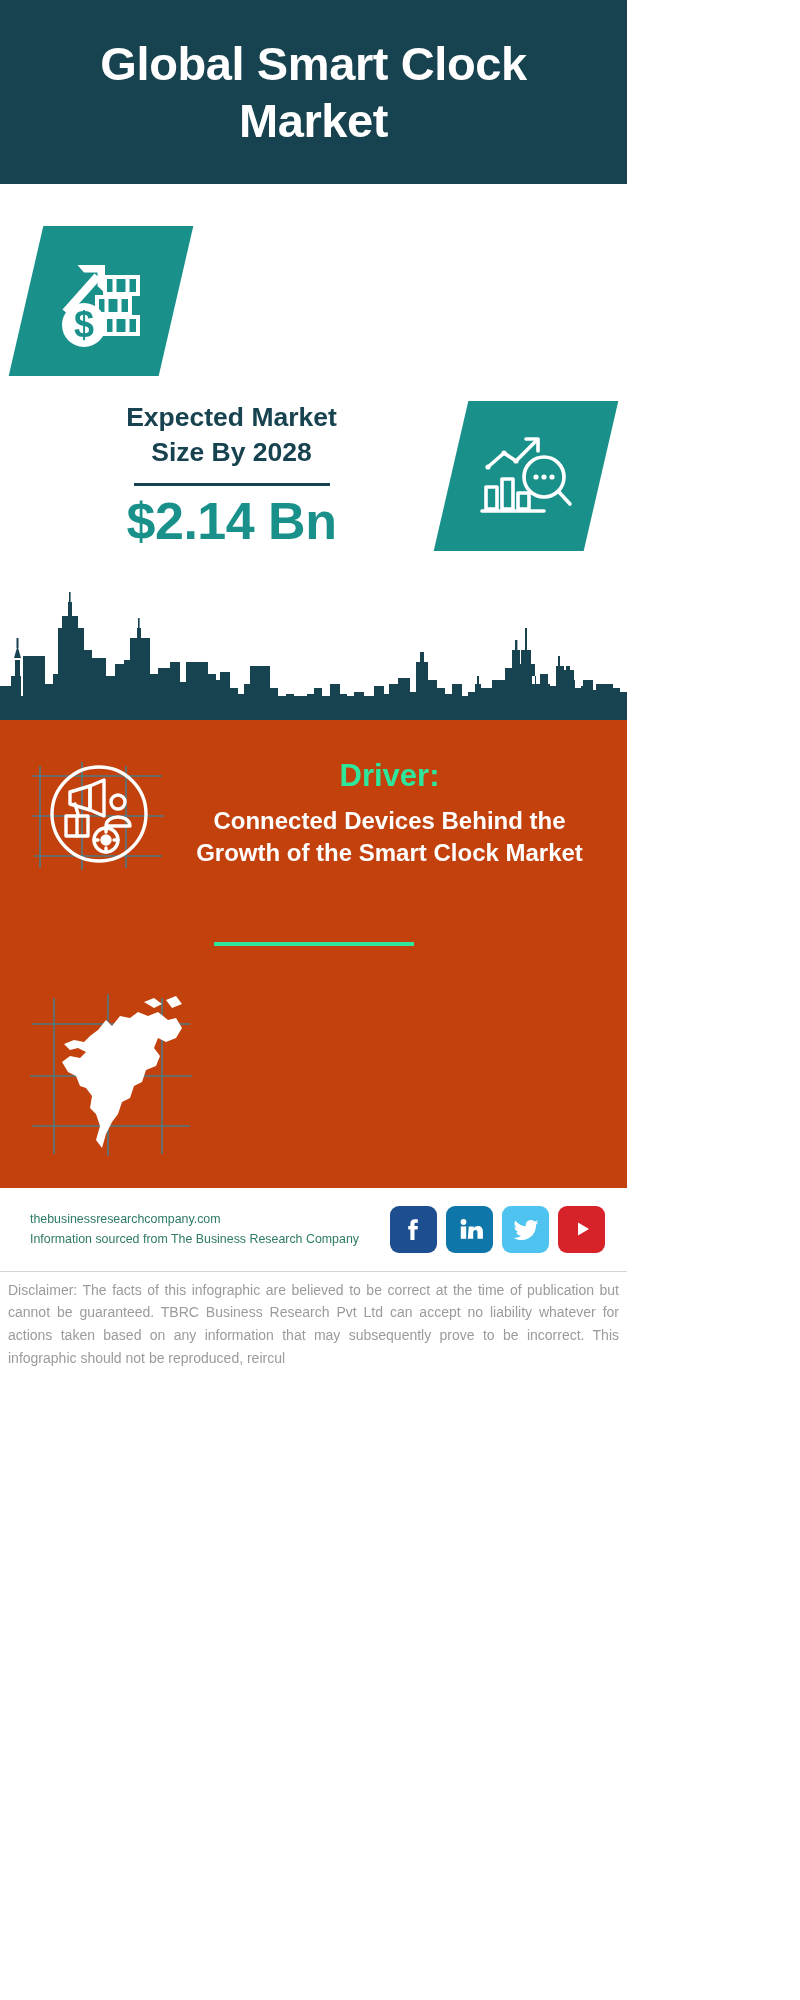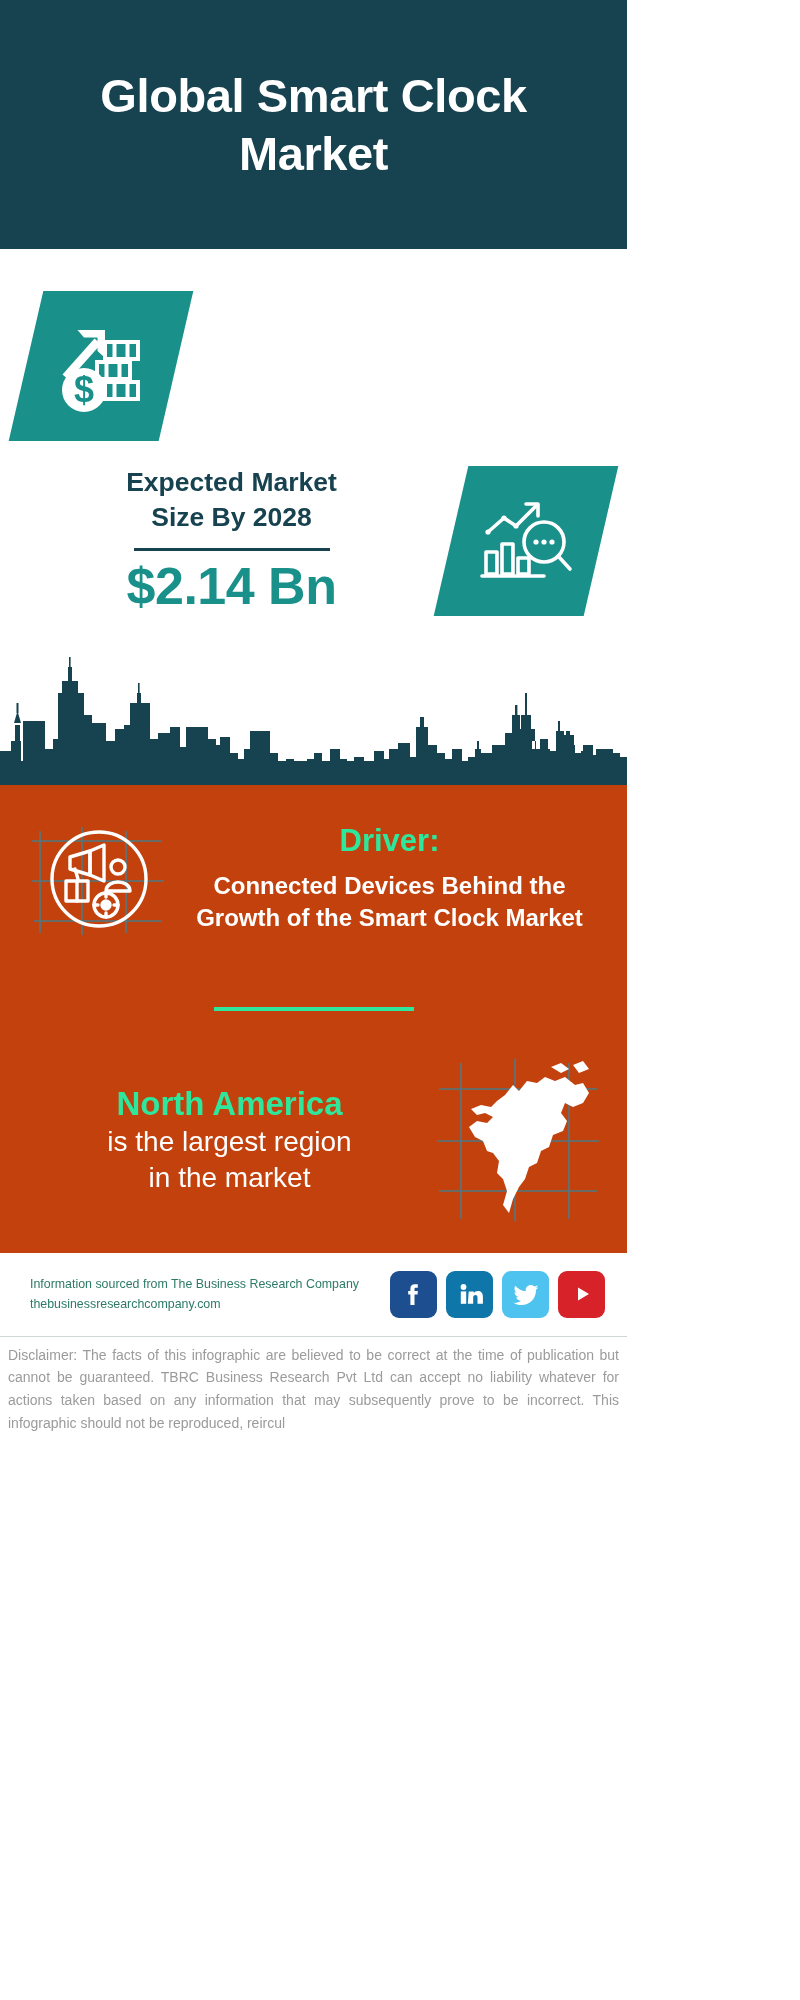--- a/index.html
+++ b/index.html
@@ -13,21 +13,21 @@
     position:relative;
     width:627px;
     height:2000px;
     background:#ffffff;
     overflow:hidden;
   }
 
   
   .header{
     background:#17424f;
-    height:249px;
+    height:184px;
     display:flex;
     align-items:center;
     justify-content:center;
     box-sizing:border-box;
     padding:0 34px;
   }
   .header-title{
     color:#ffffff;
     font-size:47px;
     font-weight:bold;
@@ -400,47 +400,42 @@
       </div>
       <div class="driver-text">
         <div class="driver-heading">Driver:</div>
         <div class="driver-body">Connected Devices Behind the Growth of the Smart Clock Market</div>
       </div>
     </div>
 
     <div class="divider"></div>
 
     <div class="region-row">
-      <div class="region-text">
-        <div class="region-name">North America</div>
-        <div class="region-sub">is the largest region
-in the market</div>
-      </div>
       <div class="region-map">
         <svg width="168" height="170" viewBox="0 0 168 170" aria-hidden="true">
           <g stroke="#4e7a85" stroke-width="1.6">
             <line x1="28" y1="8" x2="28" y2="164"></line>
             <line x1="82" y1="4" x2="82" y2="166"></line>
             <line x1="136" y1="8" x2="136" y2="164"></line>
             <line x1="6" y1="34" x2="164" y2="34"></line>
             <line x1="4" y1="86" x2="166" y2="86"></line>
             <line x1="6" y1="136" x2="164" y2="136"></line>
           </g>
           <path fill="#ffffff" d="M72 40 L80 30 L86 36 L94 26 L104 28 L112 22 L122 26 L132 22 L142 30 L150 28 L156 38 L150 48 L140 52 L132 48 L128 58 L134 66 L130 76 L120 80 L116 92 L108 96 L104 108 L96 112 L92 124 L86 132 L80 144 L76 158 L70 150 L74 136 L70 124 L64 118 L66 106 L60 98 L54 96 L50 86 L42 82 L36 72 L44 66 L54 68 L60 62 L52 58 L44 60 L38 54 L48 50 L58 52 L64 46 Z"></path>
           <path fill="#ffffff" d="M118 12 L128 8 L136 14 L128 18 Z"></path>
           <path fill="#ffffff" d="M140 10 L150 6 L156 14 L146 18 Z"></path>
         </svg>
       </div>
     </div>
   </div>
 
   <div class="footer">
     <div class="footer-text">
+      <div>thebusinessresearchcompany.com</div>
       <div>Information sourced from The Business Research Company</div>
-      <div>thebusinessresearchcompany.com</div>
     </div>
     <div class="socials">
       <a class="social" style="background:#1d4e8f">
         <svg width="28" height="28" viewBox="0 0 28 28" aria-hidden="true">
           <path fill="#ffffff" d="M17.6 14.6h-3.1V25h-4.1V14.6H8.2v-3.5h2.2V8.7c0-2.7 1.3-4.4 4.5-4.4h2.9v3.5h-1.9c-1 0-1.4.4-1.4 1.4v1.9h3.4z"></path>
         </svg>
       </a>
       <a class="social" style="background:#0e76a8">
         <svg width="28" height="28" viewBox="0 0 28 28" aria-hidden="true">
           <g fill="#ffffff">

